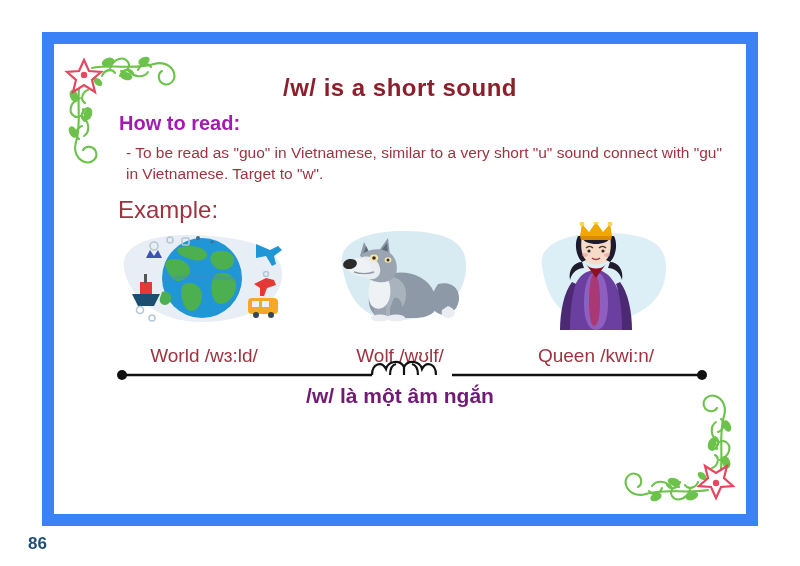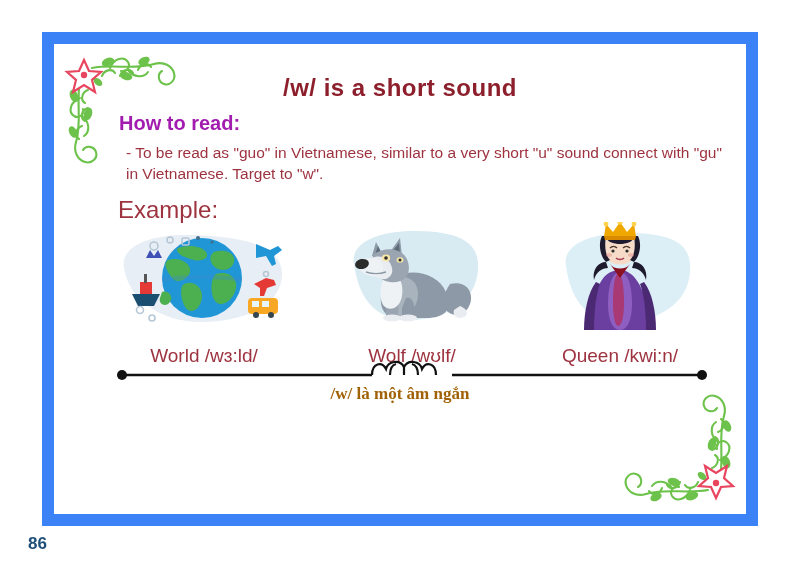--- a/index.html
+++ b/index.html
@@ -89,21 +89,20 @@
   }
 
   
   .examples {
     position: absolute;
     left: 52px;
     top: 178px;
     width: 612px;
     height: 145px;
     display: flex;
-    justify-content: space-between;
     align-items: flex-end;
   }
   .example {
     width: 196px;
     height: 145px;
     position: relative;
   }
   .ex-art {
     position: absolute;
     left: 0; top: 0;
@@ -130,24 +129,24 @@
     height: 22px;
   }
 
   
   .vn-title {
     position: absolute;
     left: 0;
     top: 340px;
     width: 100%;
     text-align: center;
-    font-family: Liberation Serif, serif;
-    font-size: 17px;
-    font-weight: bold;
-    color: #a16207;
+    font-family: Liberation Sans, sans-serif;
+    font-size: 21px;
+    font-weight: bold;
+    color: #701a75;
   }
 
   .head-cachdoc {
     position: absolute;
     left: 62px;
     top: 370px;
     font-family: "Liberation Serif", serif;
     font-size: 20px;
     font-weight: bold;
     color: #8c1f2b;

